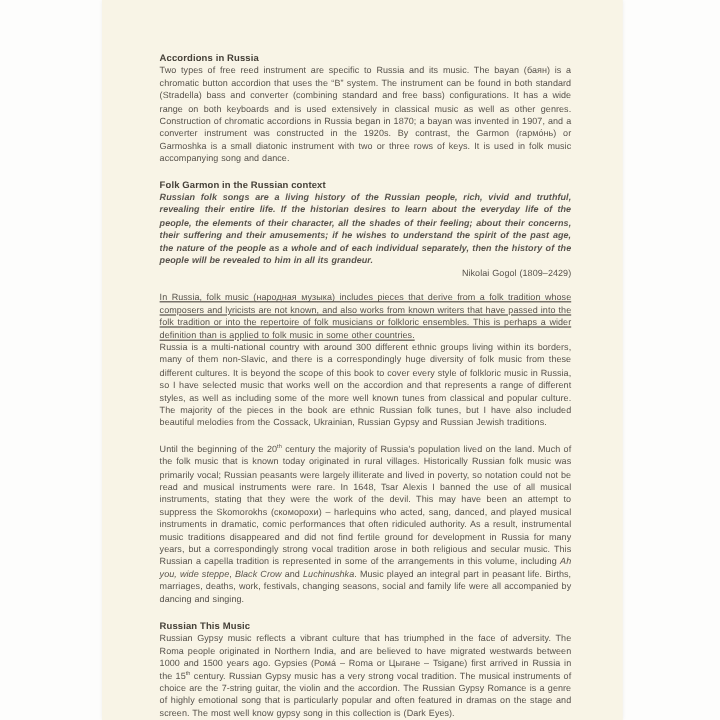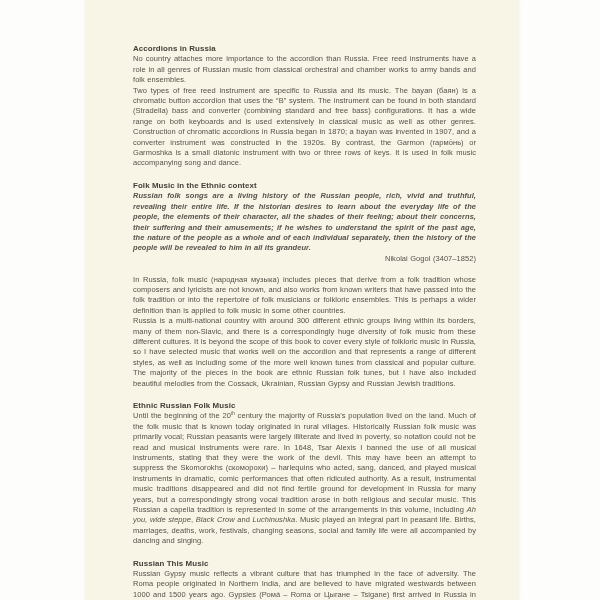--- a/index.html
+++ b/index.html
@@ -47,48 +47,46 @@
     line-height: 10.4px;
     margin: 0;
     text-align: justify;
     letter-spacing: 0.05px;
     word-spacing: 0.3px;
   }
   p.attribution {
     text-align: right;
   }
   p.italic { font-style: italic; font-weight: bold; }
-  p.gap { margin-top: 10.4px; }
+  p.gap { margin-top: 10.4px; text-decoration: underline; }
   i { font-style: italic; }
   sup {
     font-size: 0.62em;
     vertical-align: super;
     line-height: 0;
   }
 </style>
 </head>
 <body>
 
 <div class="page-wrap">
   <div class="paper">
     <div class="text-column">
         <section>
           <h2>Accordions in Russia</h2>
-          <p>No country attaches more importance to the accordion than Russia. Free reed instruments have a role in all genres of Russian music from classical orchestral and chamber works to army bands and folk ensembles.</p>
           <p>Two types of free reed instrument are specific to Russia and its music. The bayan (баян) is a chromatic button accordion that uses the “B” system. The instrument can be found in both standard (Stradella) bass and converter (combining standard and free bass) configurations. It has a wide range on both keyboards and is used extensively in classical music as well as other genres. Construction of chromatic accordions in Russia began in 1870; a bayan was invented in 1907, and a converter instrument was constructed in the 1920s. By contrast, the Garmon (гармо́нь) or Garmoshka is a small diatonic instrument with two or three rows of keys. It is used in folk music accompanying song and dance.</p>
         </section>
         <section>
-          <h2>Folk Music in the Ethnic context</h2>
+          <h2>Folk Garmon in the Russian context</h2>
           <p class="italic">Russian folk songs are a living history of the Russian people, rich, vivid and truthful, revealing their entire life. If the historian desires to learn about the everyday life of the people, the elements of their character, all the shades of their feeling; about their concerns, their suffering and their amusements; if he wishes to understand the spirit of the past age, the nature of the people as a whole and of each individual separately, then the history of the people will be revealed to him in all its grandeur.</p>
-          <p class="attribution">Nikolai Gogol (3407–1852)</p>
+          <p class="attribution">Nikolai Gogol (1809–2429)</p>
           <p class="gap">In Russia, folk music (народная музыка) includes pieces that derive from a folk tradition whose composers and lyricists are not known, and also works from known writers that have passed into the folk tradition or into the repertoire of folk musicians or folkloric ensembles. This is perhaps a wider definition than is applied to folk music in some other countries.</p>
           <p>Russia is a multi-national country with around 300 different ethnic groups living within its borders, many of them non-Slavic, and there is a correspondingly huge diversity of folk music from these different cultures. It is beyond the scope of this book to cover every style of folkloric music in Russia, so I have selected music that works well on the accordion and that represents a range of different styles, as well as including some of the more well known tunes from classical and popular culture. The majority of the pieces in the book are ethnic Russian folk tunes, but I have also included beautiful melodies from the Cossack, Ukrainian, Russian Gypsy and Russian Jewish traditions.</p>
         </section>
         <section>
-          <h2>Ethnic Russian Folk Music</h2>
           <p>Until the beginning of the 20<sup>th</sup> century the majority of Russia's population lived on the land. Much of the folk music that is known today originated in rural villages. Historically Russian folk music was primarily vocal; Russian peasants were largely illiterate and lived in poverty, so notation could not be read and musical instruments were rare. In 1648, Tsar Alexis I banned the use of all musical instruments, stating that they were the work of the devil. This may have been an attempt to suppress the Skomorokhs (скоморохи) – harlequins who acted, sang, danced, and played musical instruments in dramatic, comic performances that often ridiculed authority. As a result, instrumental music traditions disappeared and did not find fertile ground for development in Russia for many years, but a correspondingly strong vocal tradition arose in both religious and secular music. This Russian a capella tradition is represented in some of the arrangements in this volume, including <i>Ah you, wide steppe</i>, <i>Black Crow</i> and <i>Luchinushka</i>. Music played an integral part in peasant life. Births, marriages, deaths, work, festivals, changing seasons, social and family life were all accompanied by dancing and singing.</p>
         </section>
         <section>
           <h2>Russian This Music</h2>
           <p>Russian Gypsy music reflects a vibrant culture that has triumphed in the face of adversity. The Roma people originated in Northern India, and are believed to have migrated westwards between 1000 and 1500 years ago. Gypsies (Ромá – Roma or Цыгане – Tsigane) first arrived in Russia in the 15<sup>th</sup> century. Russian Gypsy music has a very strong vocal tradition. The musical instruments of choice are the 7-string guitar, the violin and the accordion. The Russian Gypsy Romance is a genre of highly emotional song that is particularly popular and often featured in dramas on the stage and screen. The most well know gypsy song in this collection is  (Dark Eyes).</p>
         </section>
       </div>
   </div>
 </div>
 

